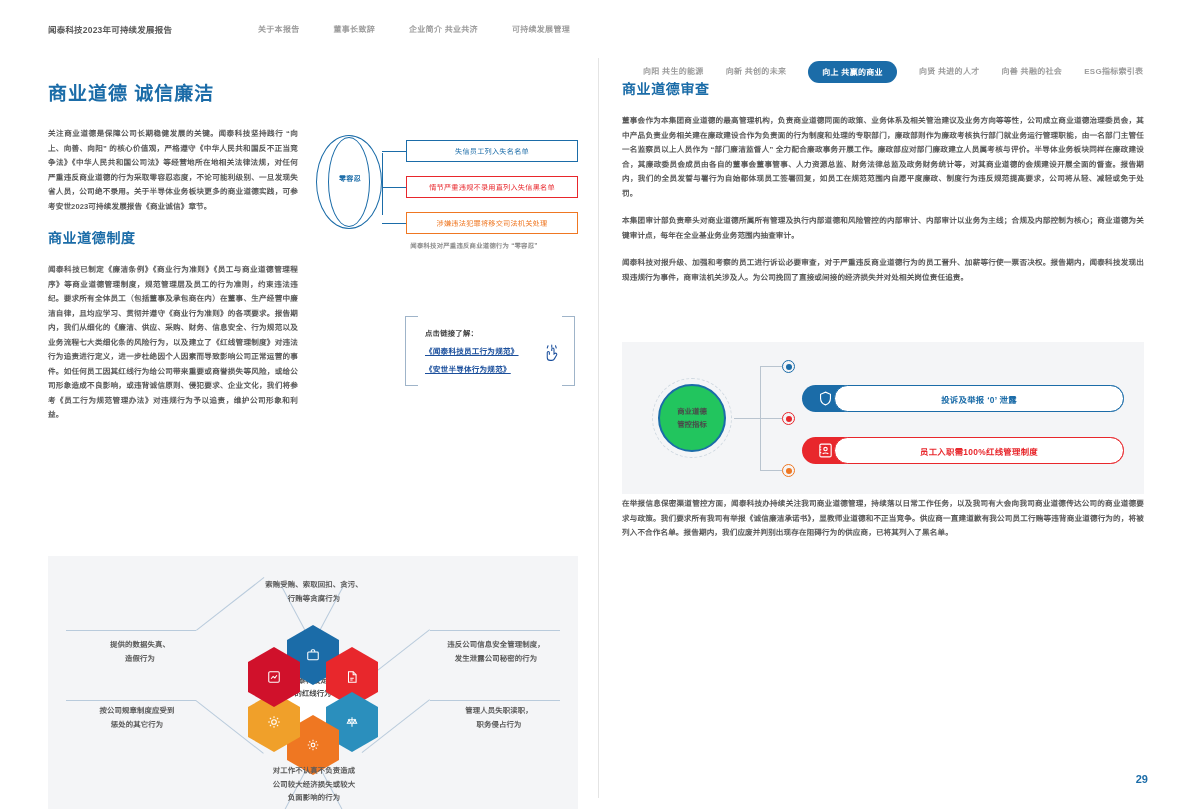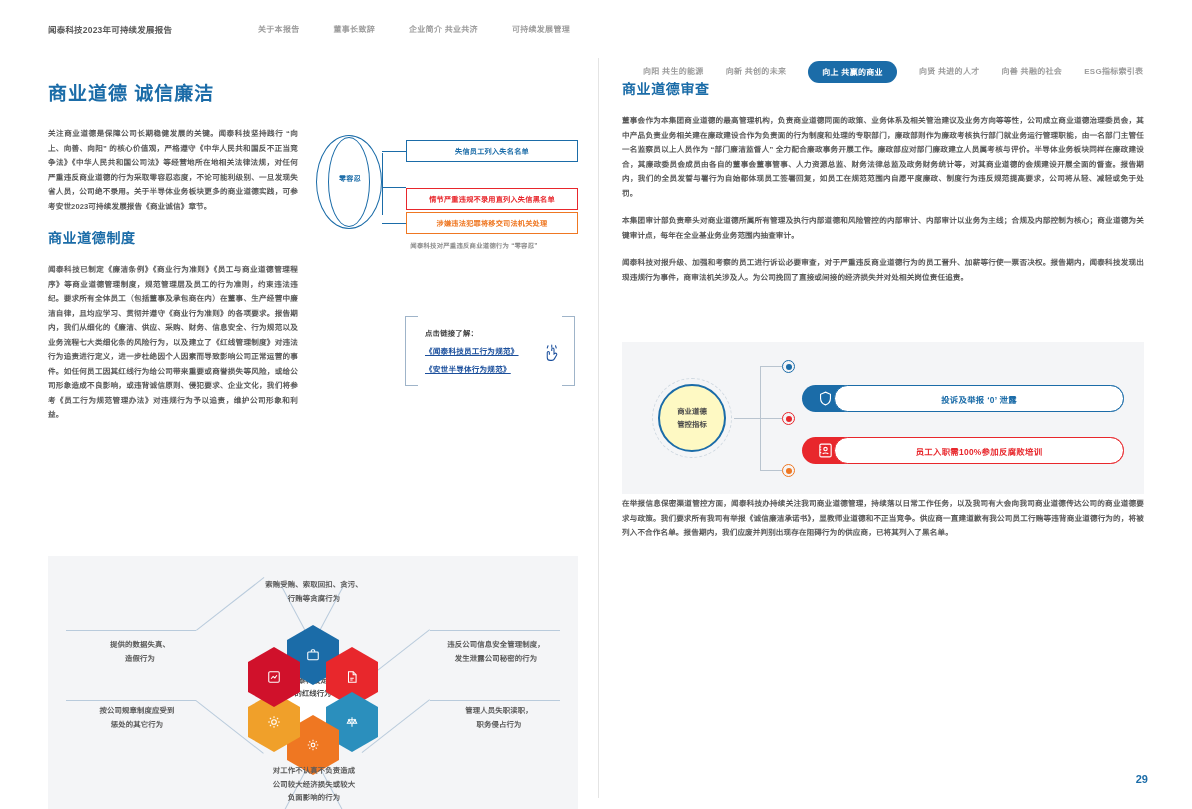--- a/index.html
+++ b/index.html
@@ -78,25 +78,25 @@
     position:absolute;left:14px;top:44px;width:52px;text-align:center;
     font-size:7px;font-weight:bold;color:#1b6ca8;letter-spacing:.3px;
   }
   .connector{
     position:absolute;background:#1b6ca8;height:1px;
   }
   .vstem{position:absolute;left:72px;top:24px;width:1px;height:62px;background:#1b6ca8;}
   .tag{
     position:absolute;left:96px;width:172px;height:22px;
     display:flex;align-items:center;justify-content:center;
-    font-size:7.2px;font-weight:bold;letter-spacing:.2px;
+    font-size:7.2px;font-weight:normal;letter-spacing:.2px;
     background:#ffffff;box-sizing:border-box;
   }
   .tag.blue  {top:11px; border:1.4px solid #1b6ca8;color:#1b6ca8;}
-  .tag.red   {top:47px; border:1.4px solid #e8272c;color:#e8272c;margin-top:12px;}
+  .tag.red   {top:47px; border:1.4px solid #e8272c;color:#e8272c;}
   .tag.orange{top:83px; border:1.4px solid #ef7722;color:#ef7722;}
   .oval-cap{
     position:absolute;left:60px;top:112px;width:208px;text-align:center;
     font-size:6.4px;font-weight:bold;color:#8d8d8d;letter-spacing:.2px;
   }
   
   .linkcard{
     position:absolute;left:357px;top:238px;width:170px;height:70px;
     box-sizing:border-box;
   }
@@ -160,21 +160,21 @@
     background:#f4f5f7;
   }
   .circ-outer{
     position:absolute;left:30px;top:36px;width:80px;height:80px;
     border:1.5px dashed #cfd8e0;border-radius:50%;box-sizing:border-box;
   }
   .circ-inner{
     position:absolute;left:36px;top:42px;width:68px;height:68px;
     border:2px solid #1b6ca8;border-radius:50%;box-sizing:border-box;
     display:flex;flex-direction:column;align-items:center;justify-content:center;
-    background:#fef9c3;
+    background:#22c55e;
     font-size:7.4px;font-weight:bold;color:#4a4a4a;line-height:13px;text-align:left;
   }
   .mline{position:absolute;background:#b9c4cf;height:1px;}
   .mvline{position:absolute;background:#b9c4cf;width:1px;}
   .dot{
     position:absolute;width:13px;height:13px;border-radius:50%;
     border:1.5px solid currentColor;box-sizing:border-box;
     display:flex;align-items:center;justify-content:center;background:#f4f5f7;
   }
   .dot i{width:6px;height:6px;border-radius:50%;background:currentColor;display:block;}
@@ -424,21 +424,21 @@
 
     <div class="pill p-red" style="top:63px;">
       <span class="ico">
         <svg width="17" height="17" viewBox="0 0 24 24" fill="none" stroke="#fff" stroke-width="1.6">
           <rect x="4" y="3" width="16" height="18" rx="2"></rect>
           <circle cx="12" cy="10" r="2.4"></circle>
             <path d="M8 17c1-2 7-2 8 0"></path>
           <path d="M4 7h2M4 11h2M4 15h2"></path>
         </svg>
       </span>
-      <span class="cap">员工入职需100%参加反腐败培训</span>
+      <span class="cap">员工入职需100%红线管理制度</span>
     </div>
 
   </div>
 
   <p class="body" style="position:absolute;top:412px;width:522px;margin-top:7px;">在举报信息保密渠道管控方面，闻泰科技办持续关注我司商业道德管理，持续落以日常工作任务，以及我司有大会向我司商业道德传达公司的商业道德要求与政策。我们要求所有我司有举报《诚信廉洁承诺书》，显教师业道德和不正当竞争。供应商一直建道歉有我公司员工行贿等违背商业道德行为的，将被列入不合作名单。报告期内，我们应废并判别出现存在阻碍行为的供应商，已将其列入了黑名单。</p>
 </div>
 
 <div class="pagenum">29</div>
 
 </body></html>

